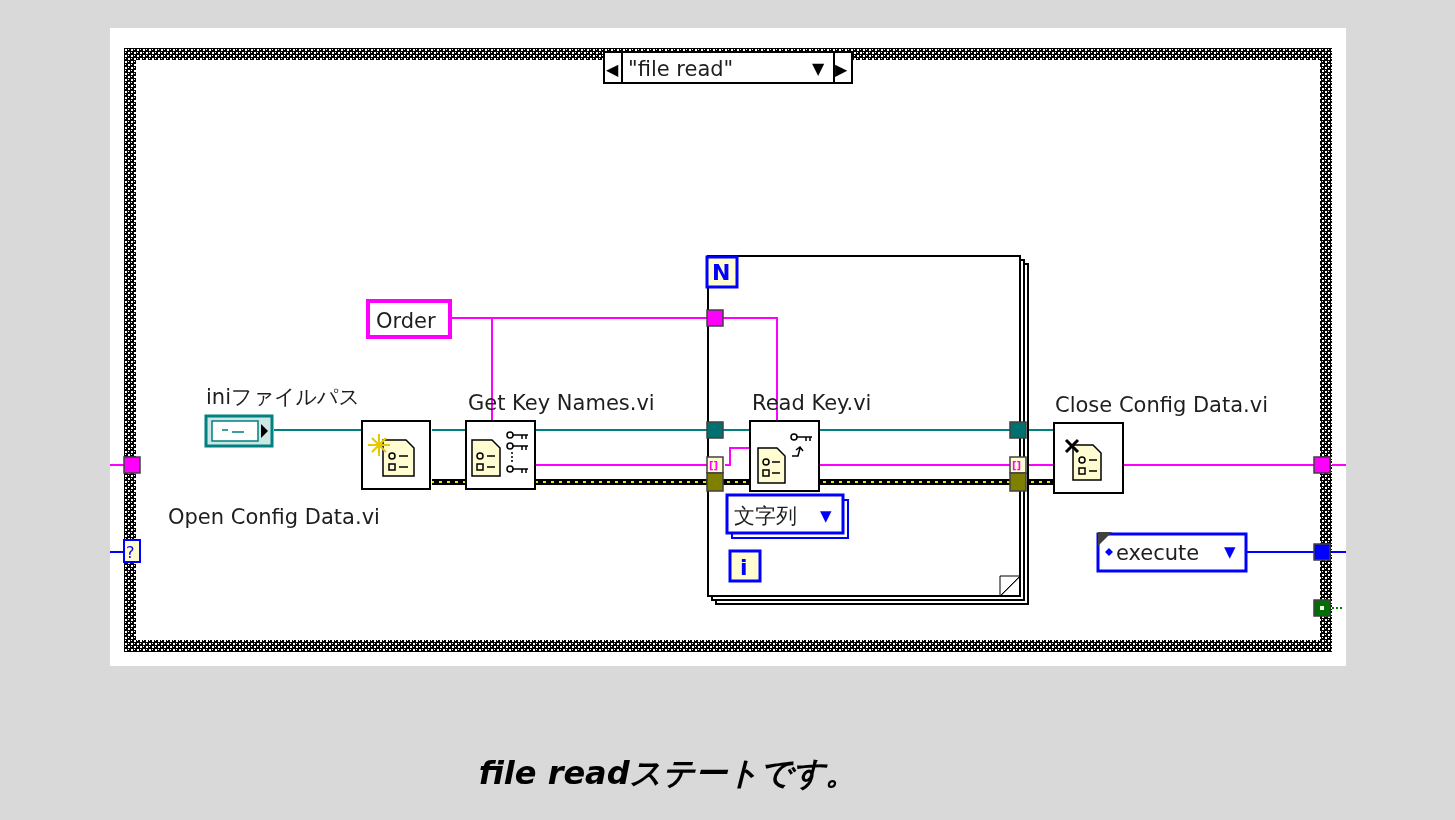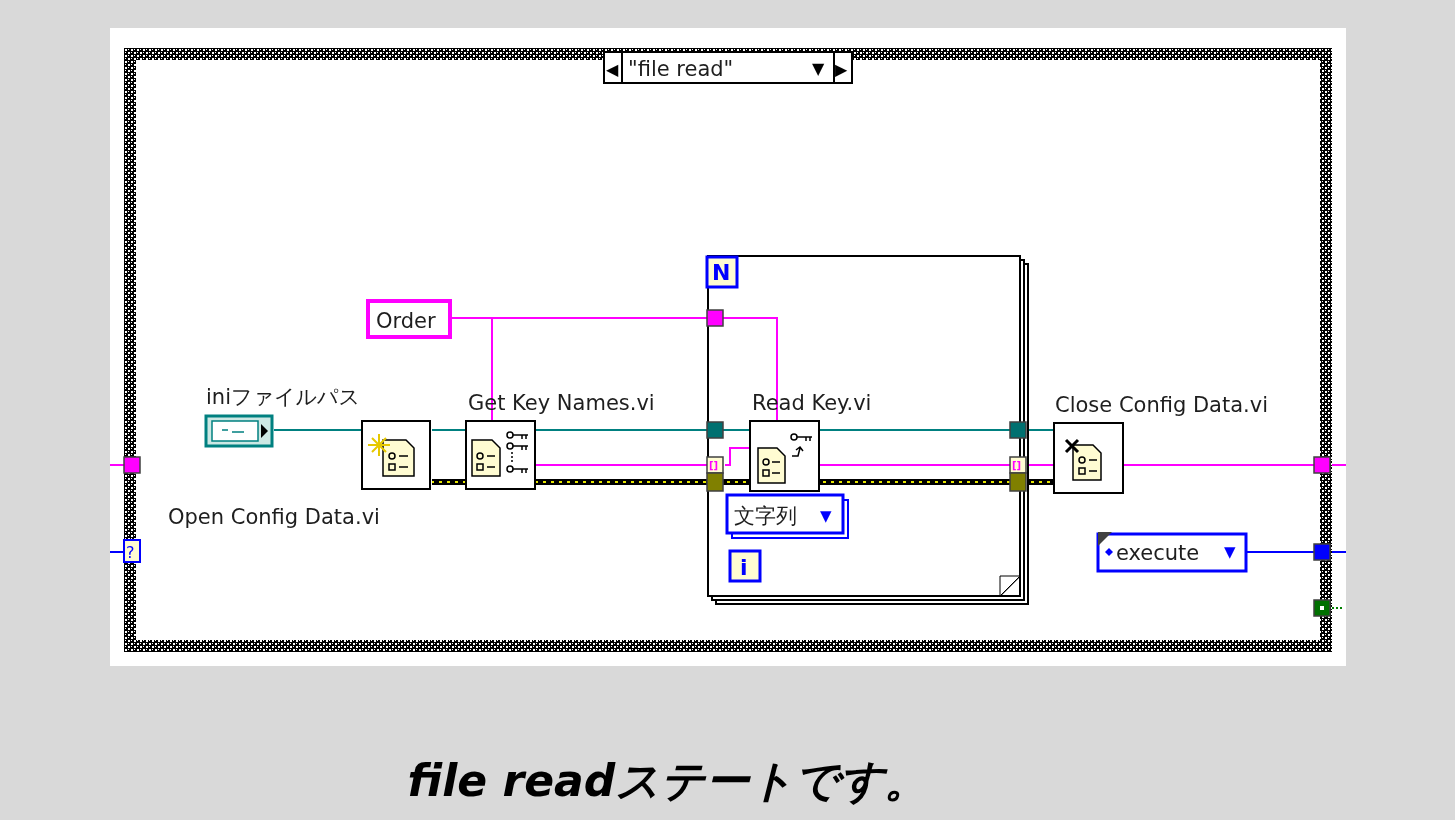--- a/index.html
+++ b/index.html
@@ -8,21 +8,21 @@
       font-family: "DejaVu Sans", sans-serif;
     }
     #canvas {
       position: absolute; left: 110px; top: 28px; width: 1236px; height: 638px; background: #ffffff;
     }
     svg { position: absolute; left: 0; top: 0; }
     .lbl { font-family: "DejaVu Sans", sans-serif; font-size: 21px; fill: #1e1e1e; }
     .caption {
       position: absolute; left: 0; width: 1336px; top: 752px; text-align: center;
       font-family: "DejaVu Sans", sans-serif; font-weight: bold; font-style: italic;
-      font-size: 44px; color: #000;
+      font-size: 32px; color: #000;
     }
   </style>
 </head>
 <body>
 
 <div id="canvas">
 <svg width="1236" height="638" viewBox="0 0 1236 638" xmlns="http://www.w3.org/2000/svg">
   <defs>
     <pattern id="checker" width="6" height="6" patternUnits="userSpaceOnUse">
       <rect width="6" height="6" fill="#000"></rect>

